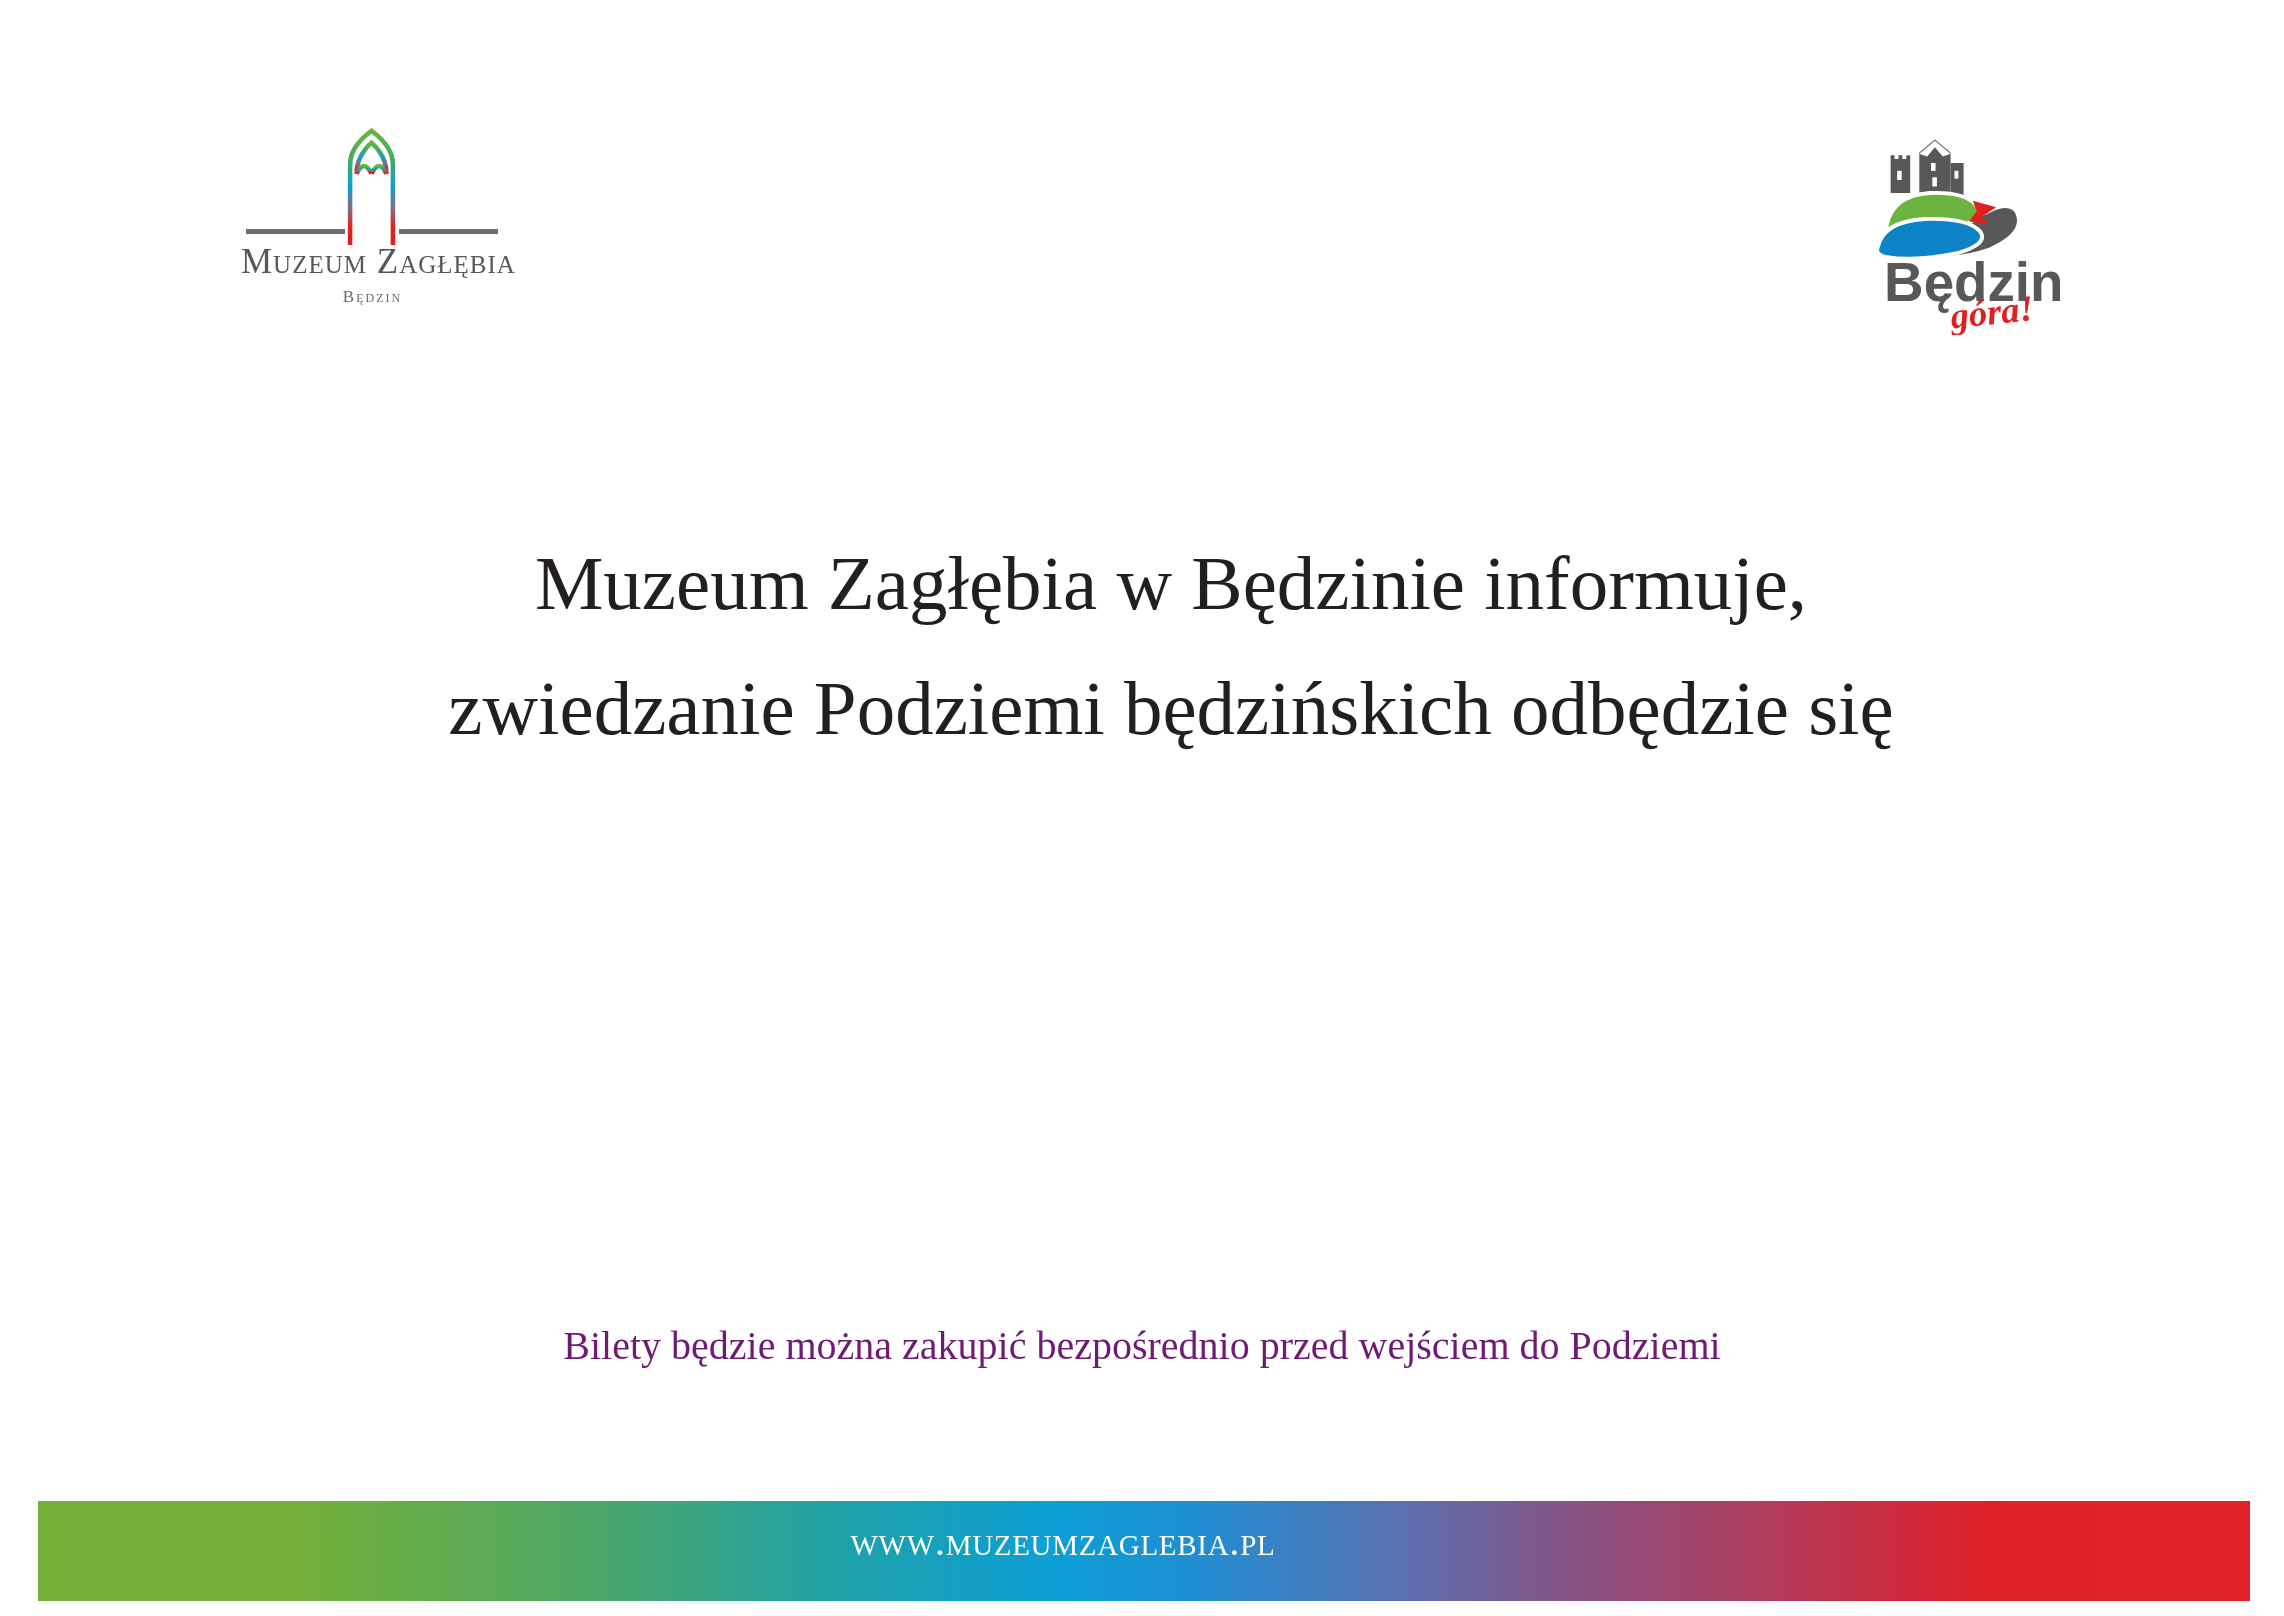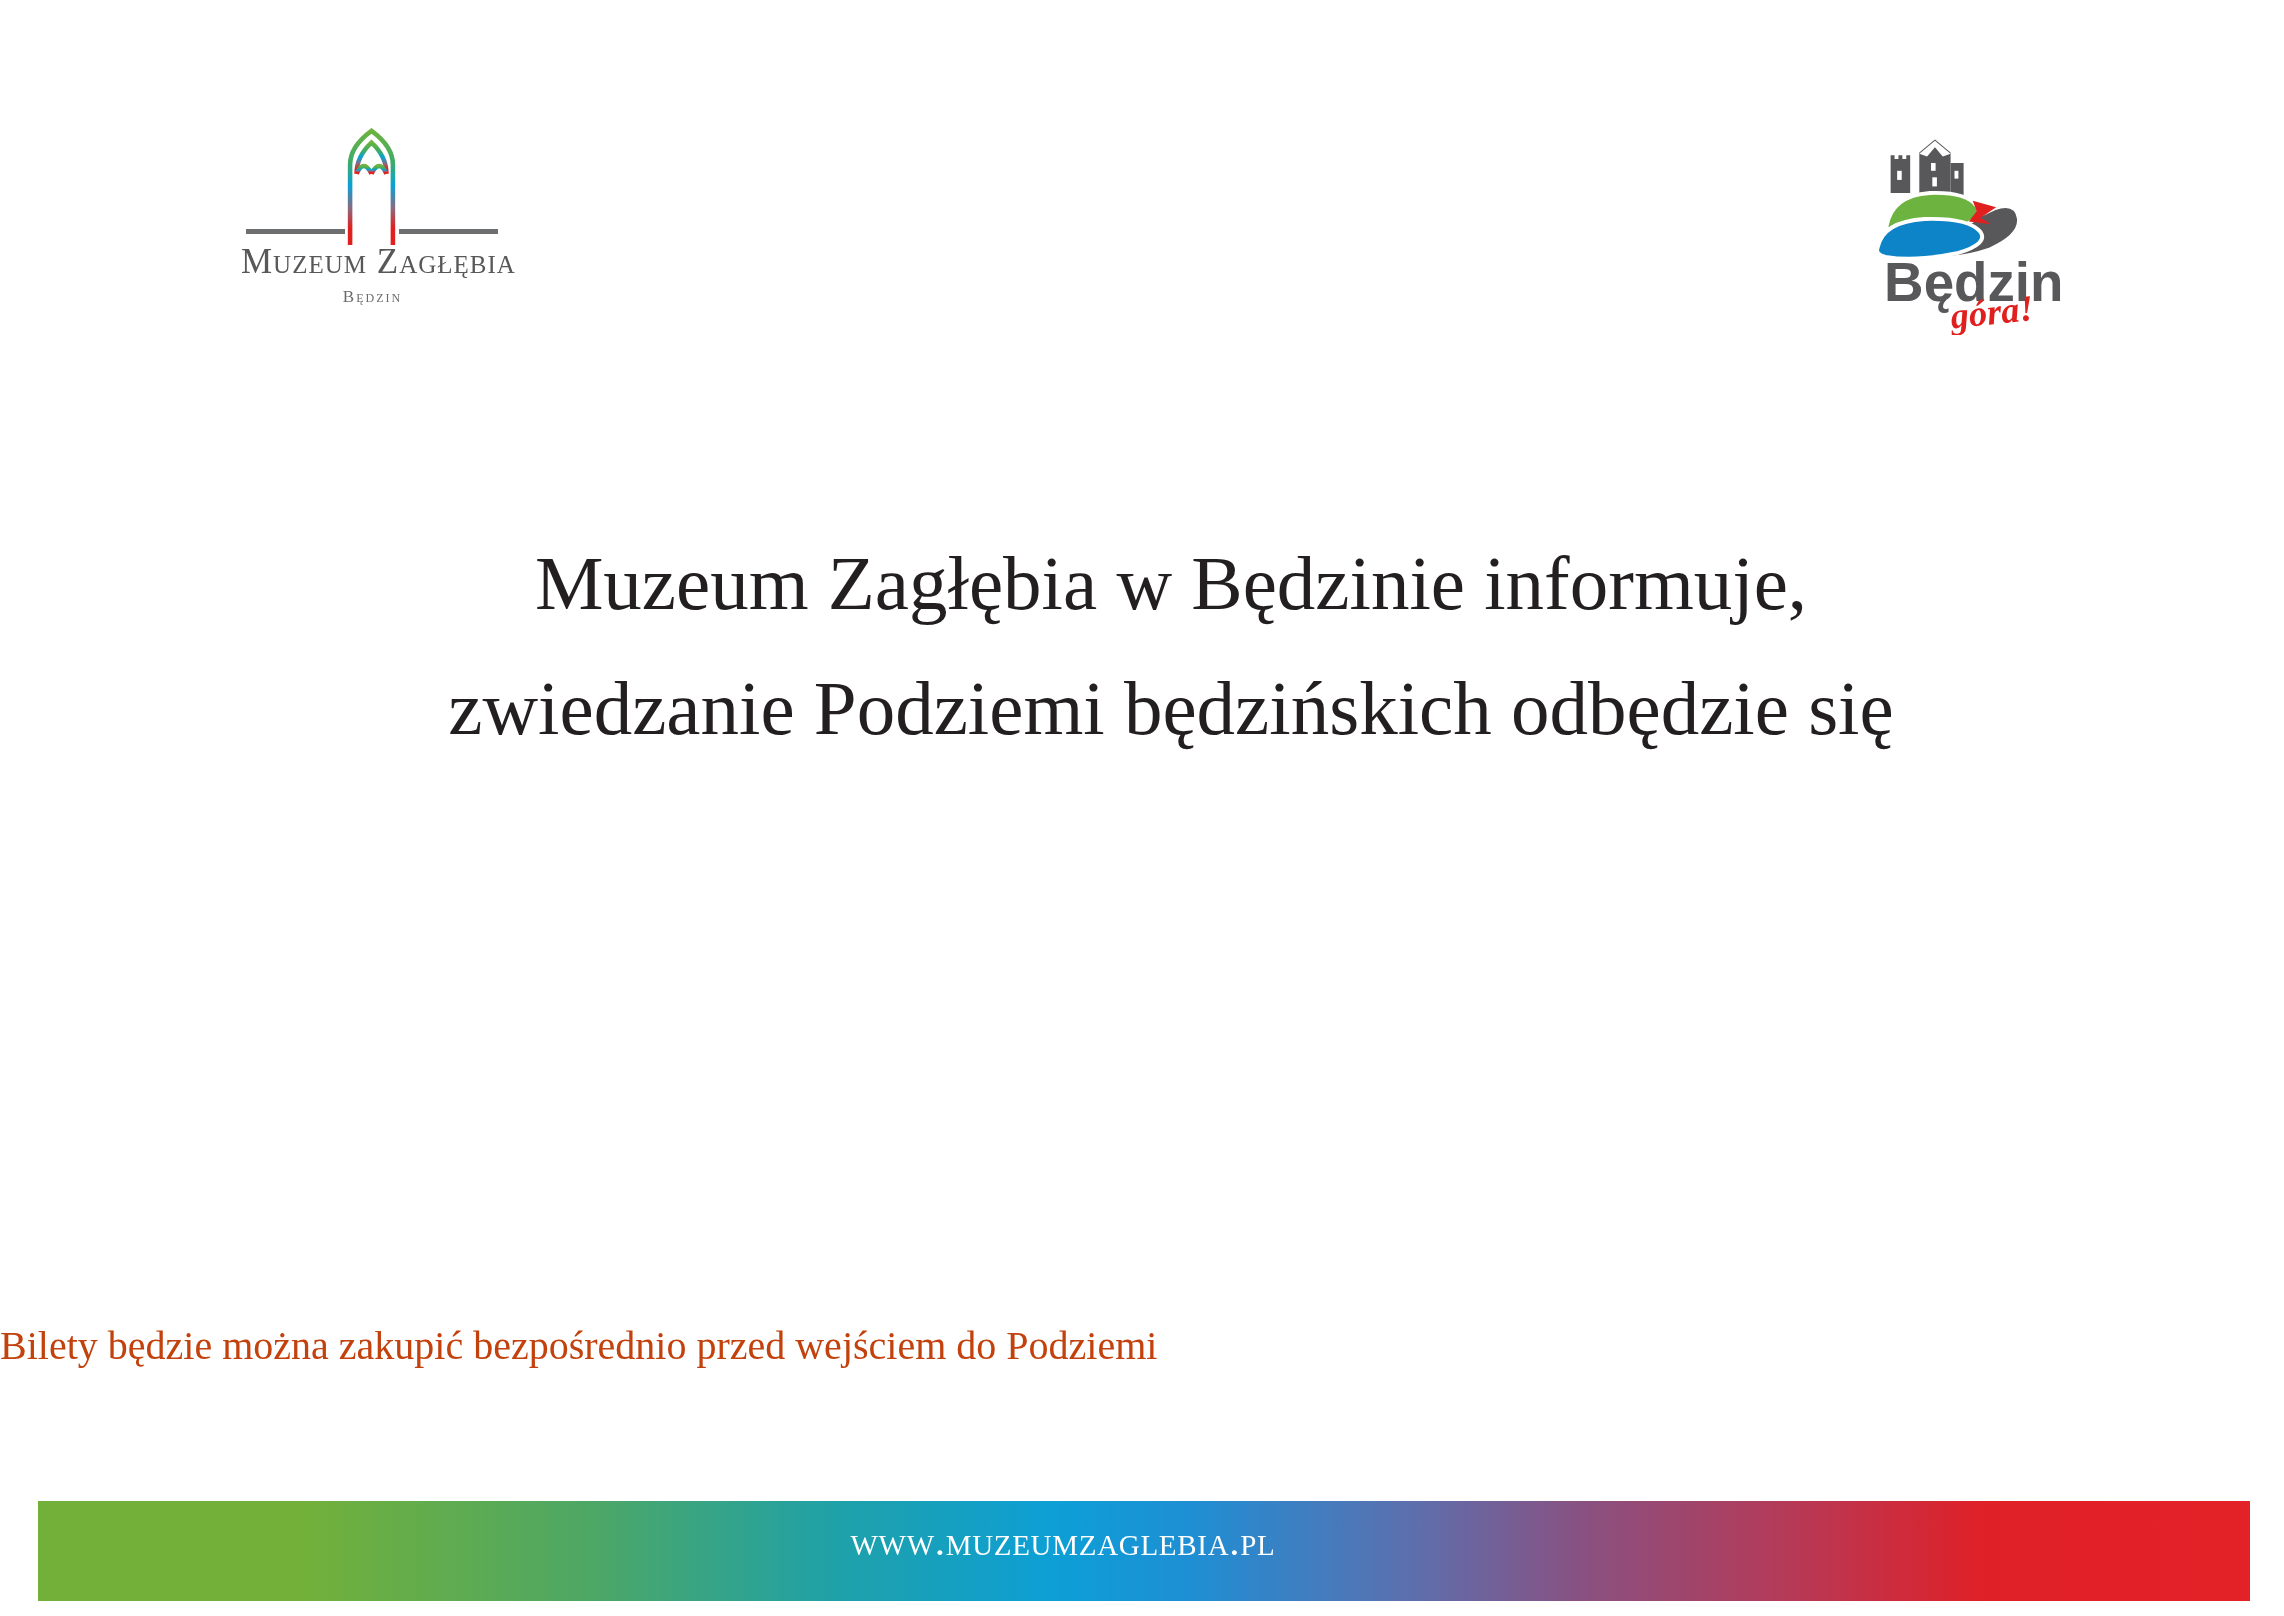--- a/index.html
+++ b/index.html
@@ -103,22 +103,22 @@
     color: #e01f26;
     font-weight: bold;
   }
 
   
   #bottom-note {
     position: absolute;
     left: 0;
     top: 1322px;
     width: 2284px;
-    text-align: left;
-    color: #c2410c;
+    text-align: center;
+    color: #701a75;
     font-size: 40px;
     white-space: nowrap;
   }
 
   
   #footer-bar {
     position: absolute;
     left: 38px;
     top: 1501px;
     width: 2212px;

